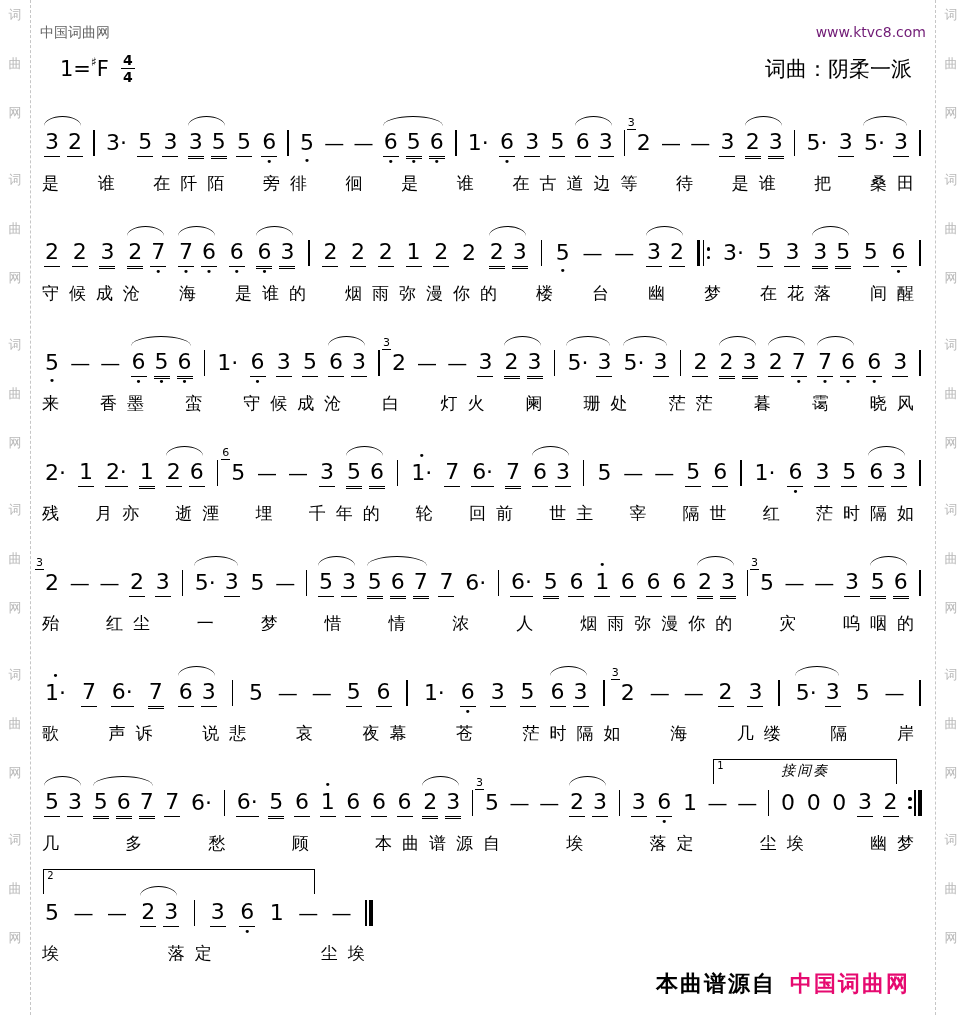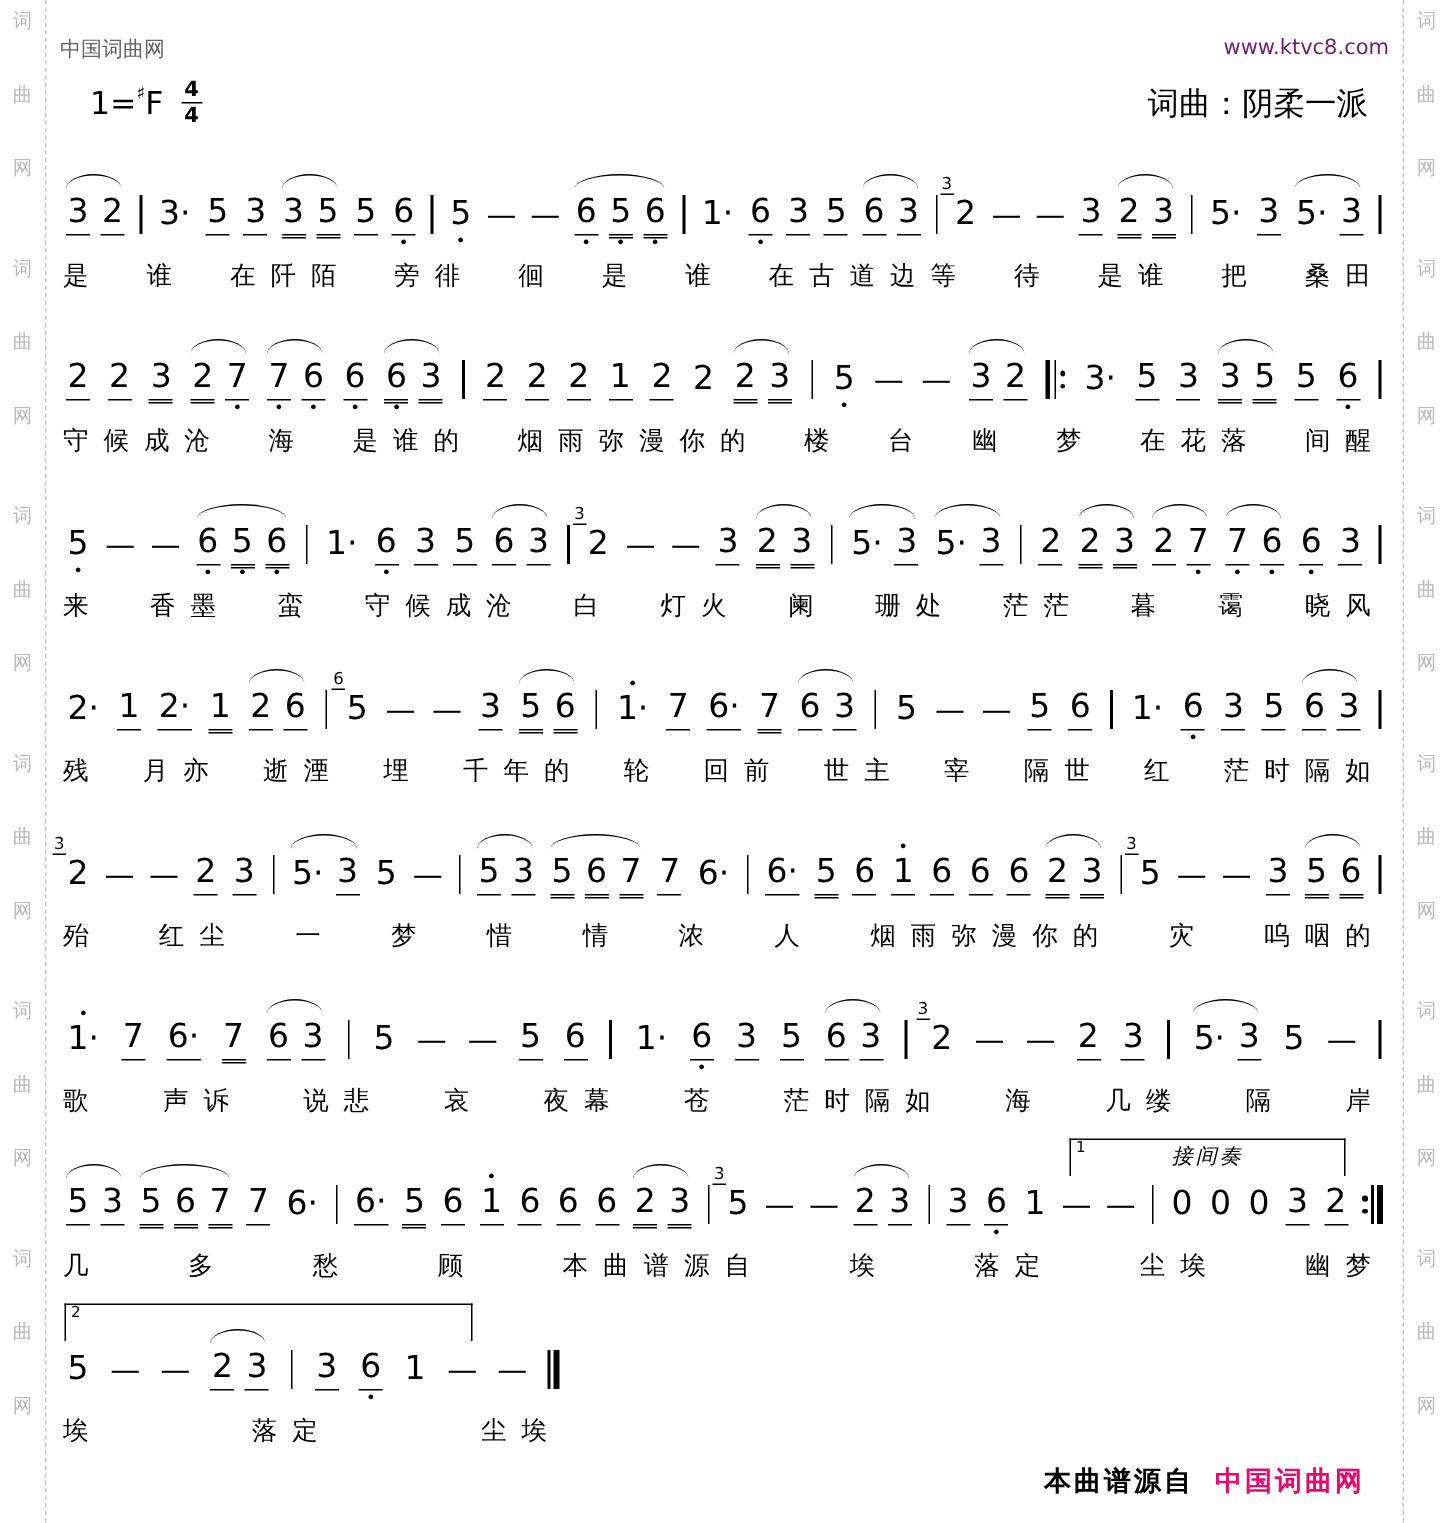--- a/index.html
+++ b/index.html
@@ -58,21 +58,21 @@
   .vthin{width:1.5px;height:26px;background:#000;display:inline-block;}
   .rdots{display:flex;flex-direction:column;gap:5px;}
   .rdots i{width:3.5px;height:3.5px;background:#000;border-radius:50%;display:block;}
 
   .volta{position:absolute;top:-8px;height:24px;border-top:1px solid #000;
          border-left:1px solid #000;border-right:1px solid #000;
          display:flex;justify-content:center;align-items:flex-start;font-size:14px;}
   .vnum{position:absolute;left:3px;top:0;font-size:10px;}
   .vlabel{margin-top:2px;letter-spacing:2px;font-style:italic;}
 
-  .footer{position:absolute;right:56px;bottom:16px;font-size:18px;font-weight:bold;letter-spacing:2px;}
+  .footer{position:absolute;right:56px;bottom:16px;font-size:22px;font-weight:bold;letter-spacing:2px;}
   .footer .brand{color:#e60a70;margin-left:14px;}
 </style>
 </head>
 <body>
 
 <div class="side left">
     <span>词</span>
     <span>曲</span>
     <span class="gap">网</span>
     <span>词</span>

